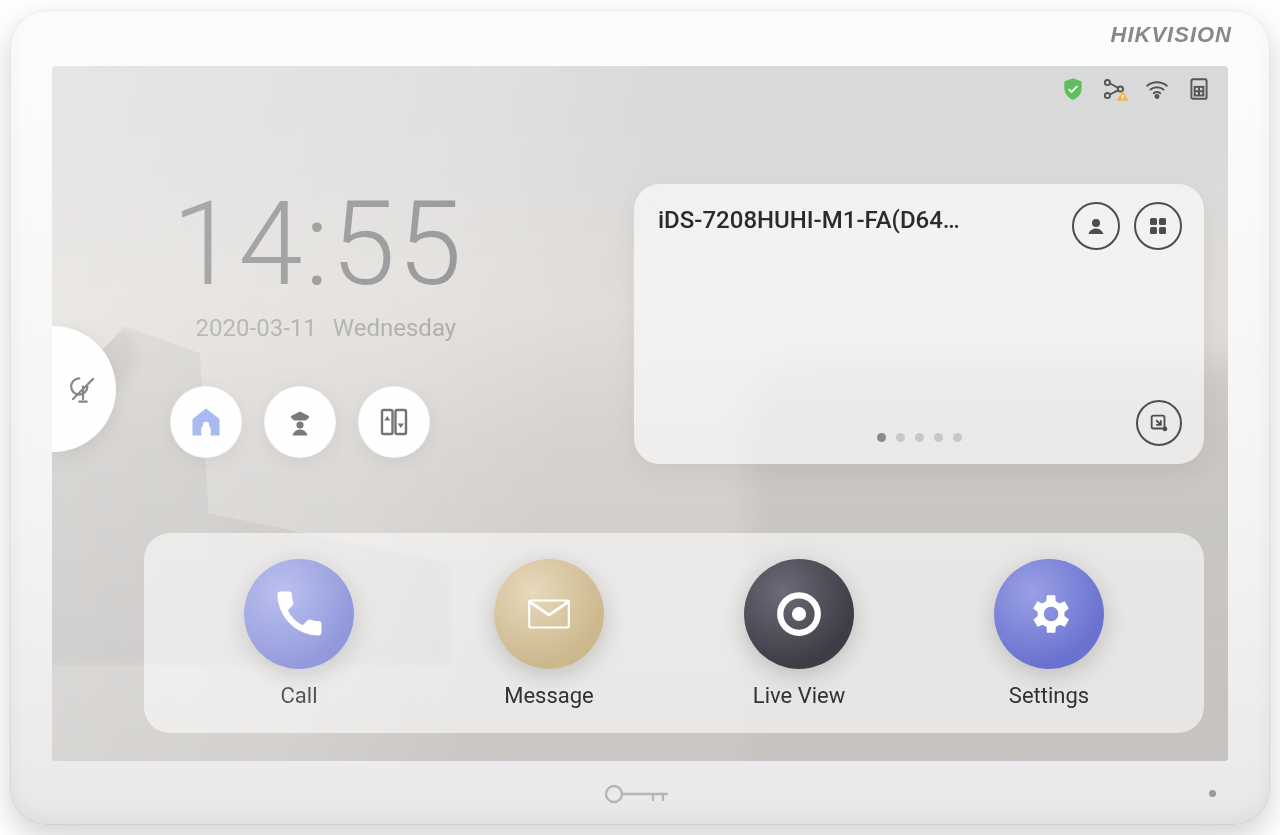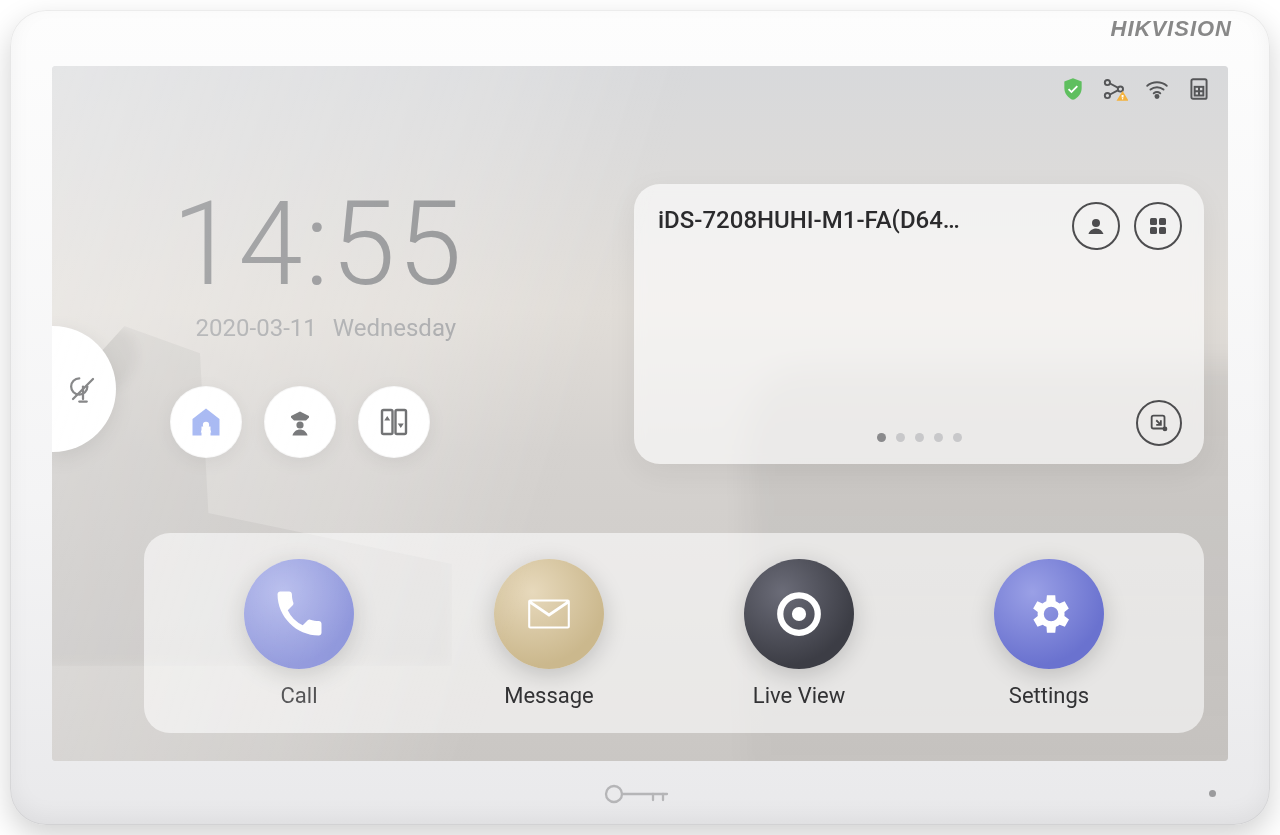--- a/index.html
+++ b/index.html
@@ -16,21 +16,21 @@
     position: absolute; inset: 10px 10px 10px 10px;
     border-radius: 36px;
     background:
       linear-gradient(180deg, #fdfdfd 0%, #f4f4f5 60%, #e9e9eb 100%);
     box-shadow:
       inset 0 0 0 1px rgba(0,0,0,.06),
       inset 0 -8px 22px rgba(0,0,0,.05),
       0 12px 30px rgba(0,0,0,.18);
   }
   .brand {
-    position: absolute; top: 8px; right: 38px;
+    position: absolute; top: 14px; right: 38px;
     font: italic 700 22px/1 sans-serif;
     letter-spacing: 1px;
     color: #888;
   }
   .hw-key {
     position: absolute; left: 50%; bottom: 20px; transform: translateX(-50%);
     width: 74px; height: 22px;
     stroke: #b5b5b7; stroke-width: 2.3; fill: none; stroke-linecap: round;
   }
   .mic {

